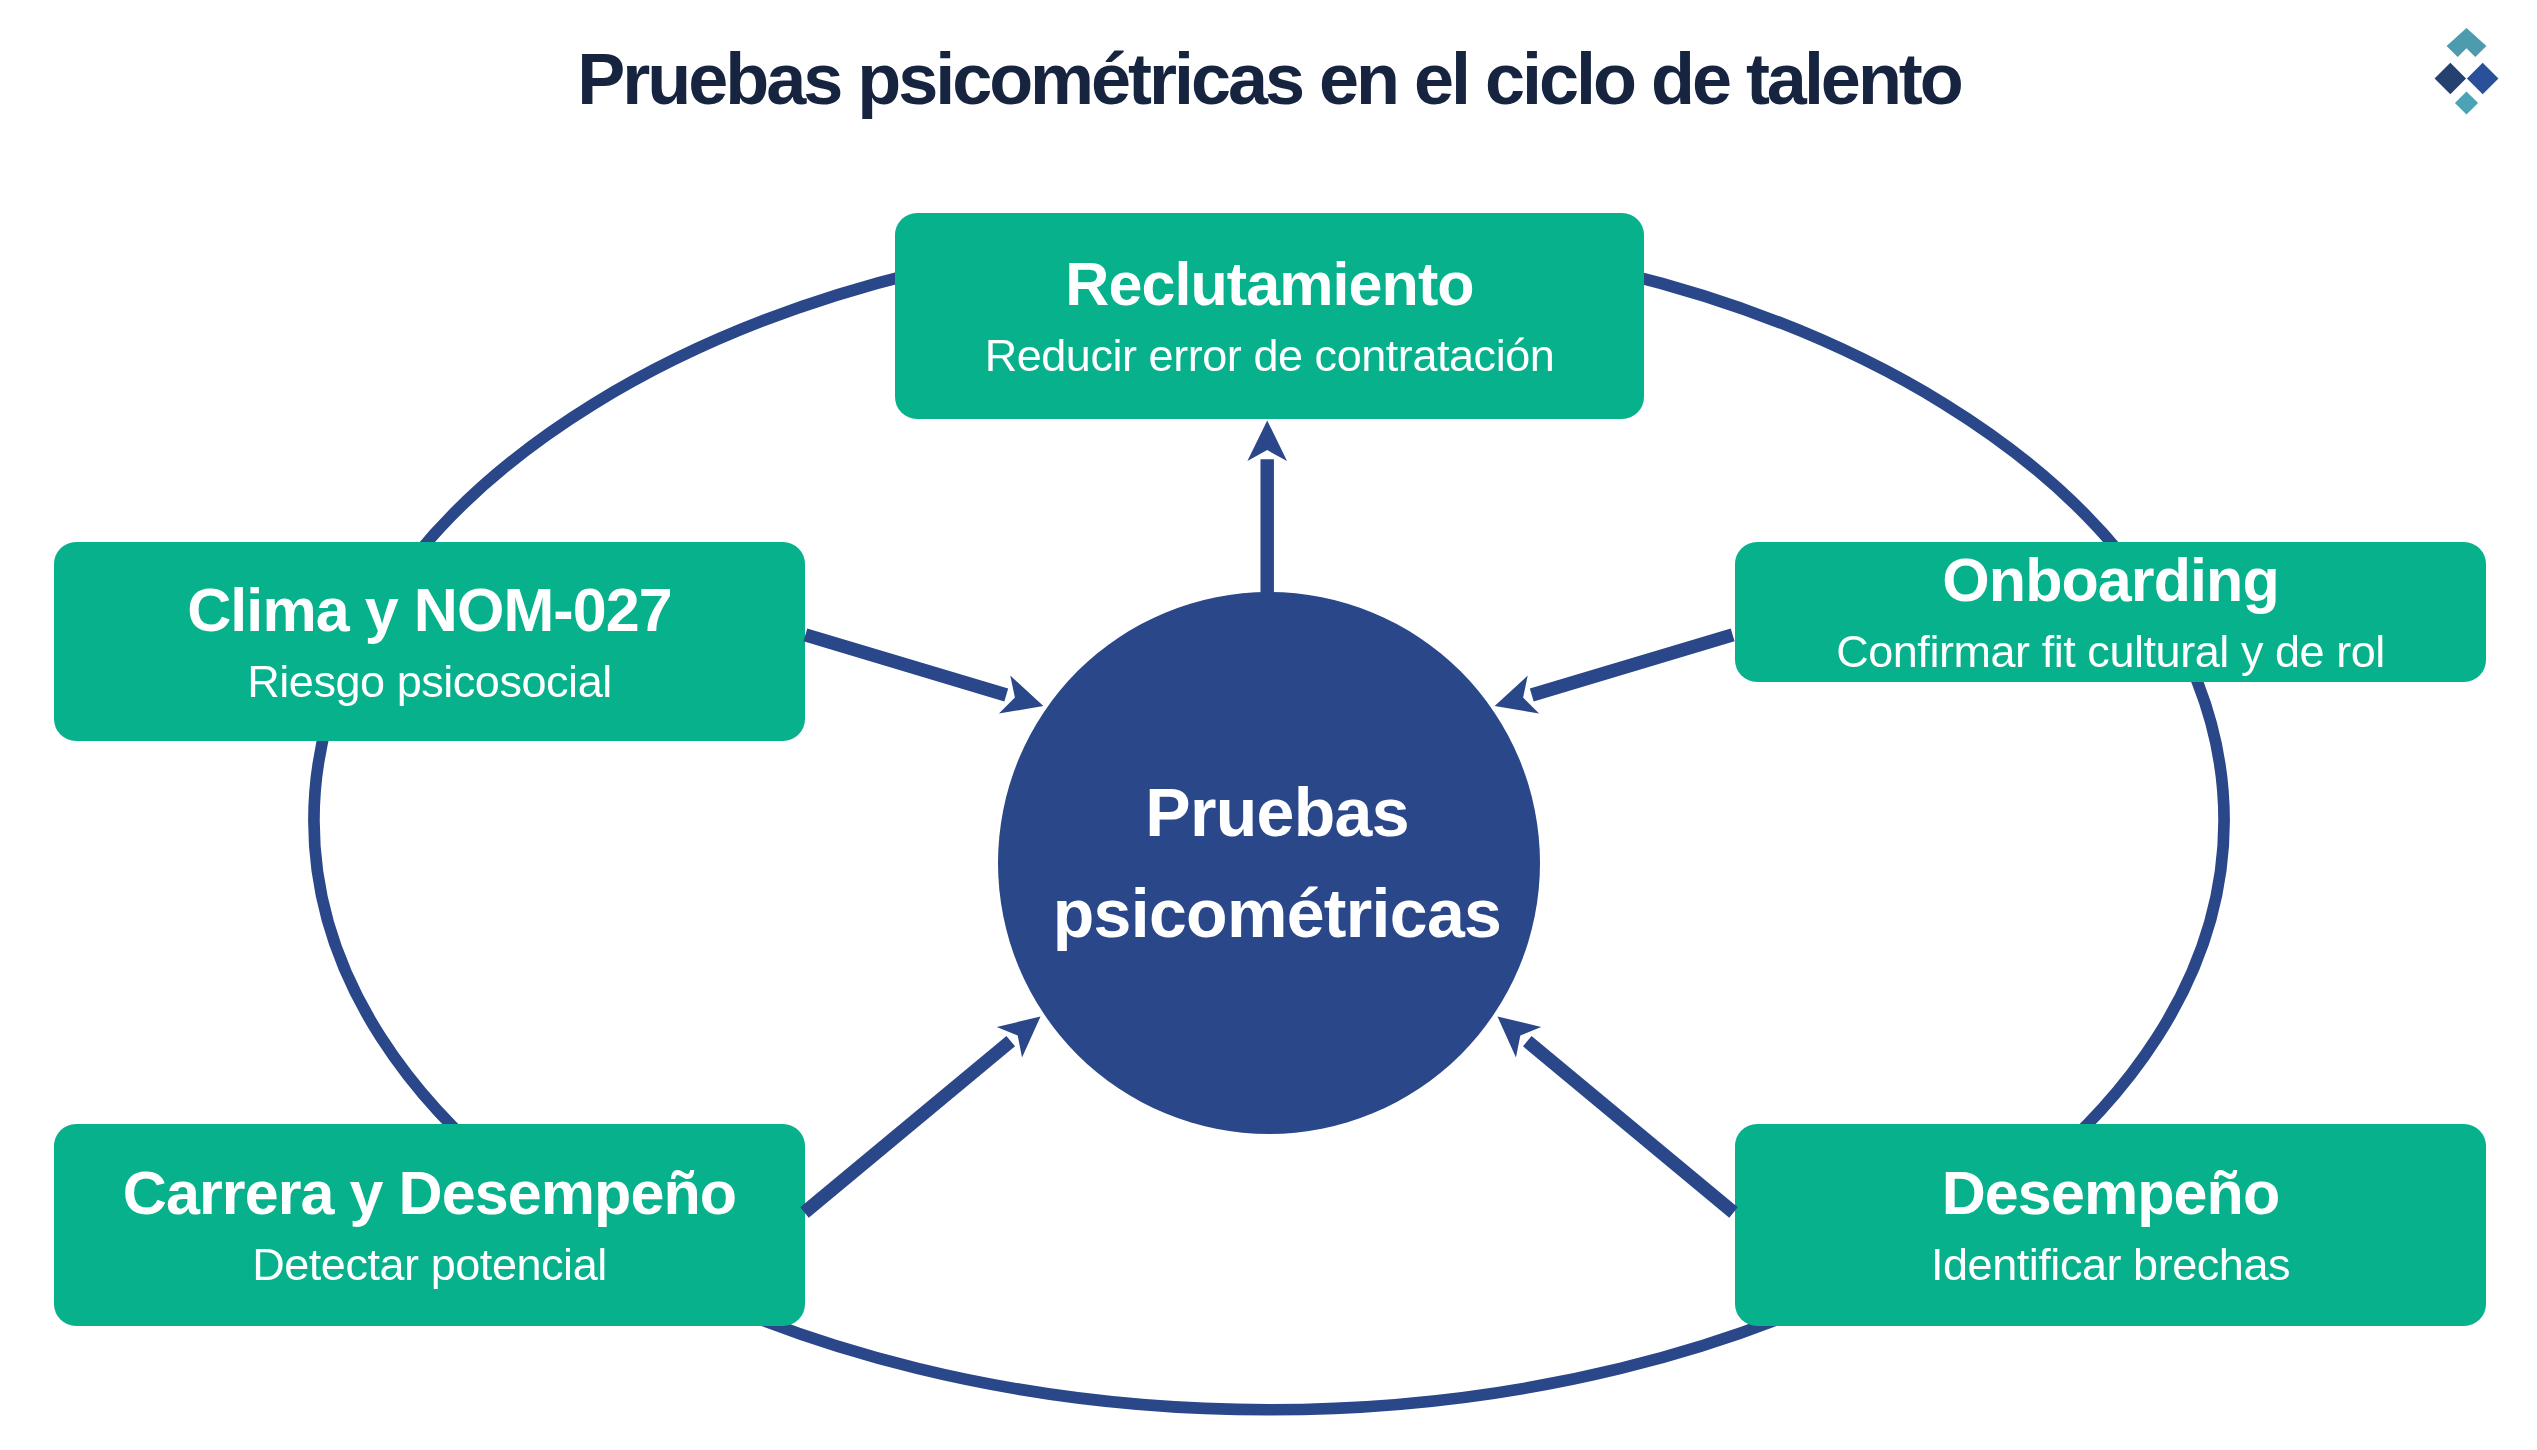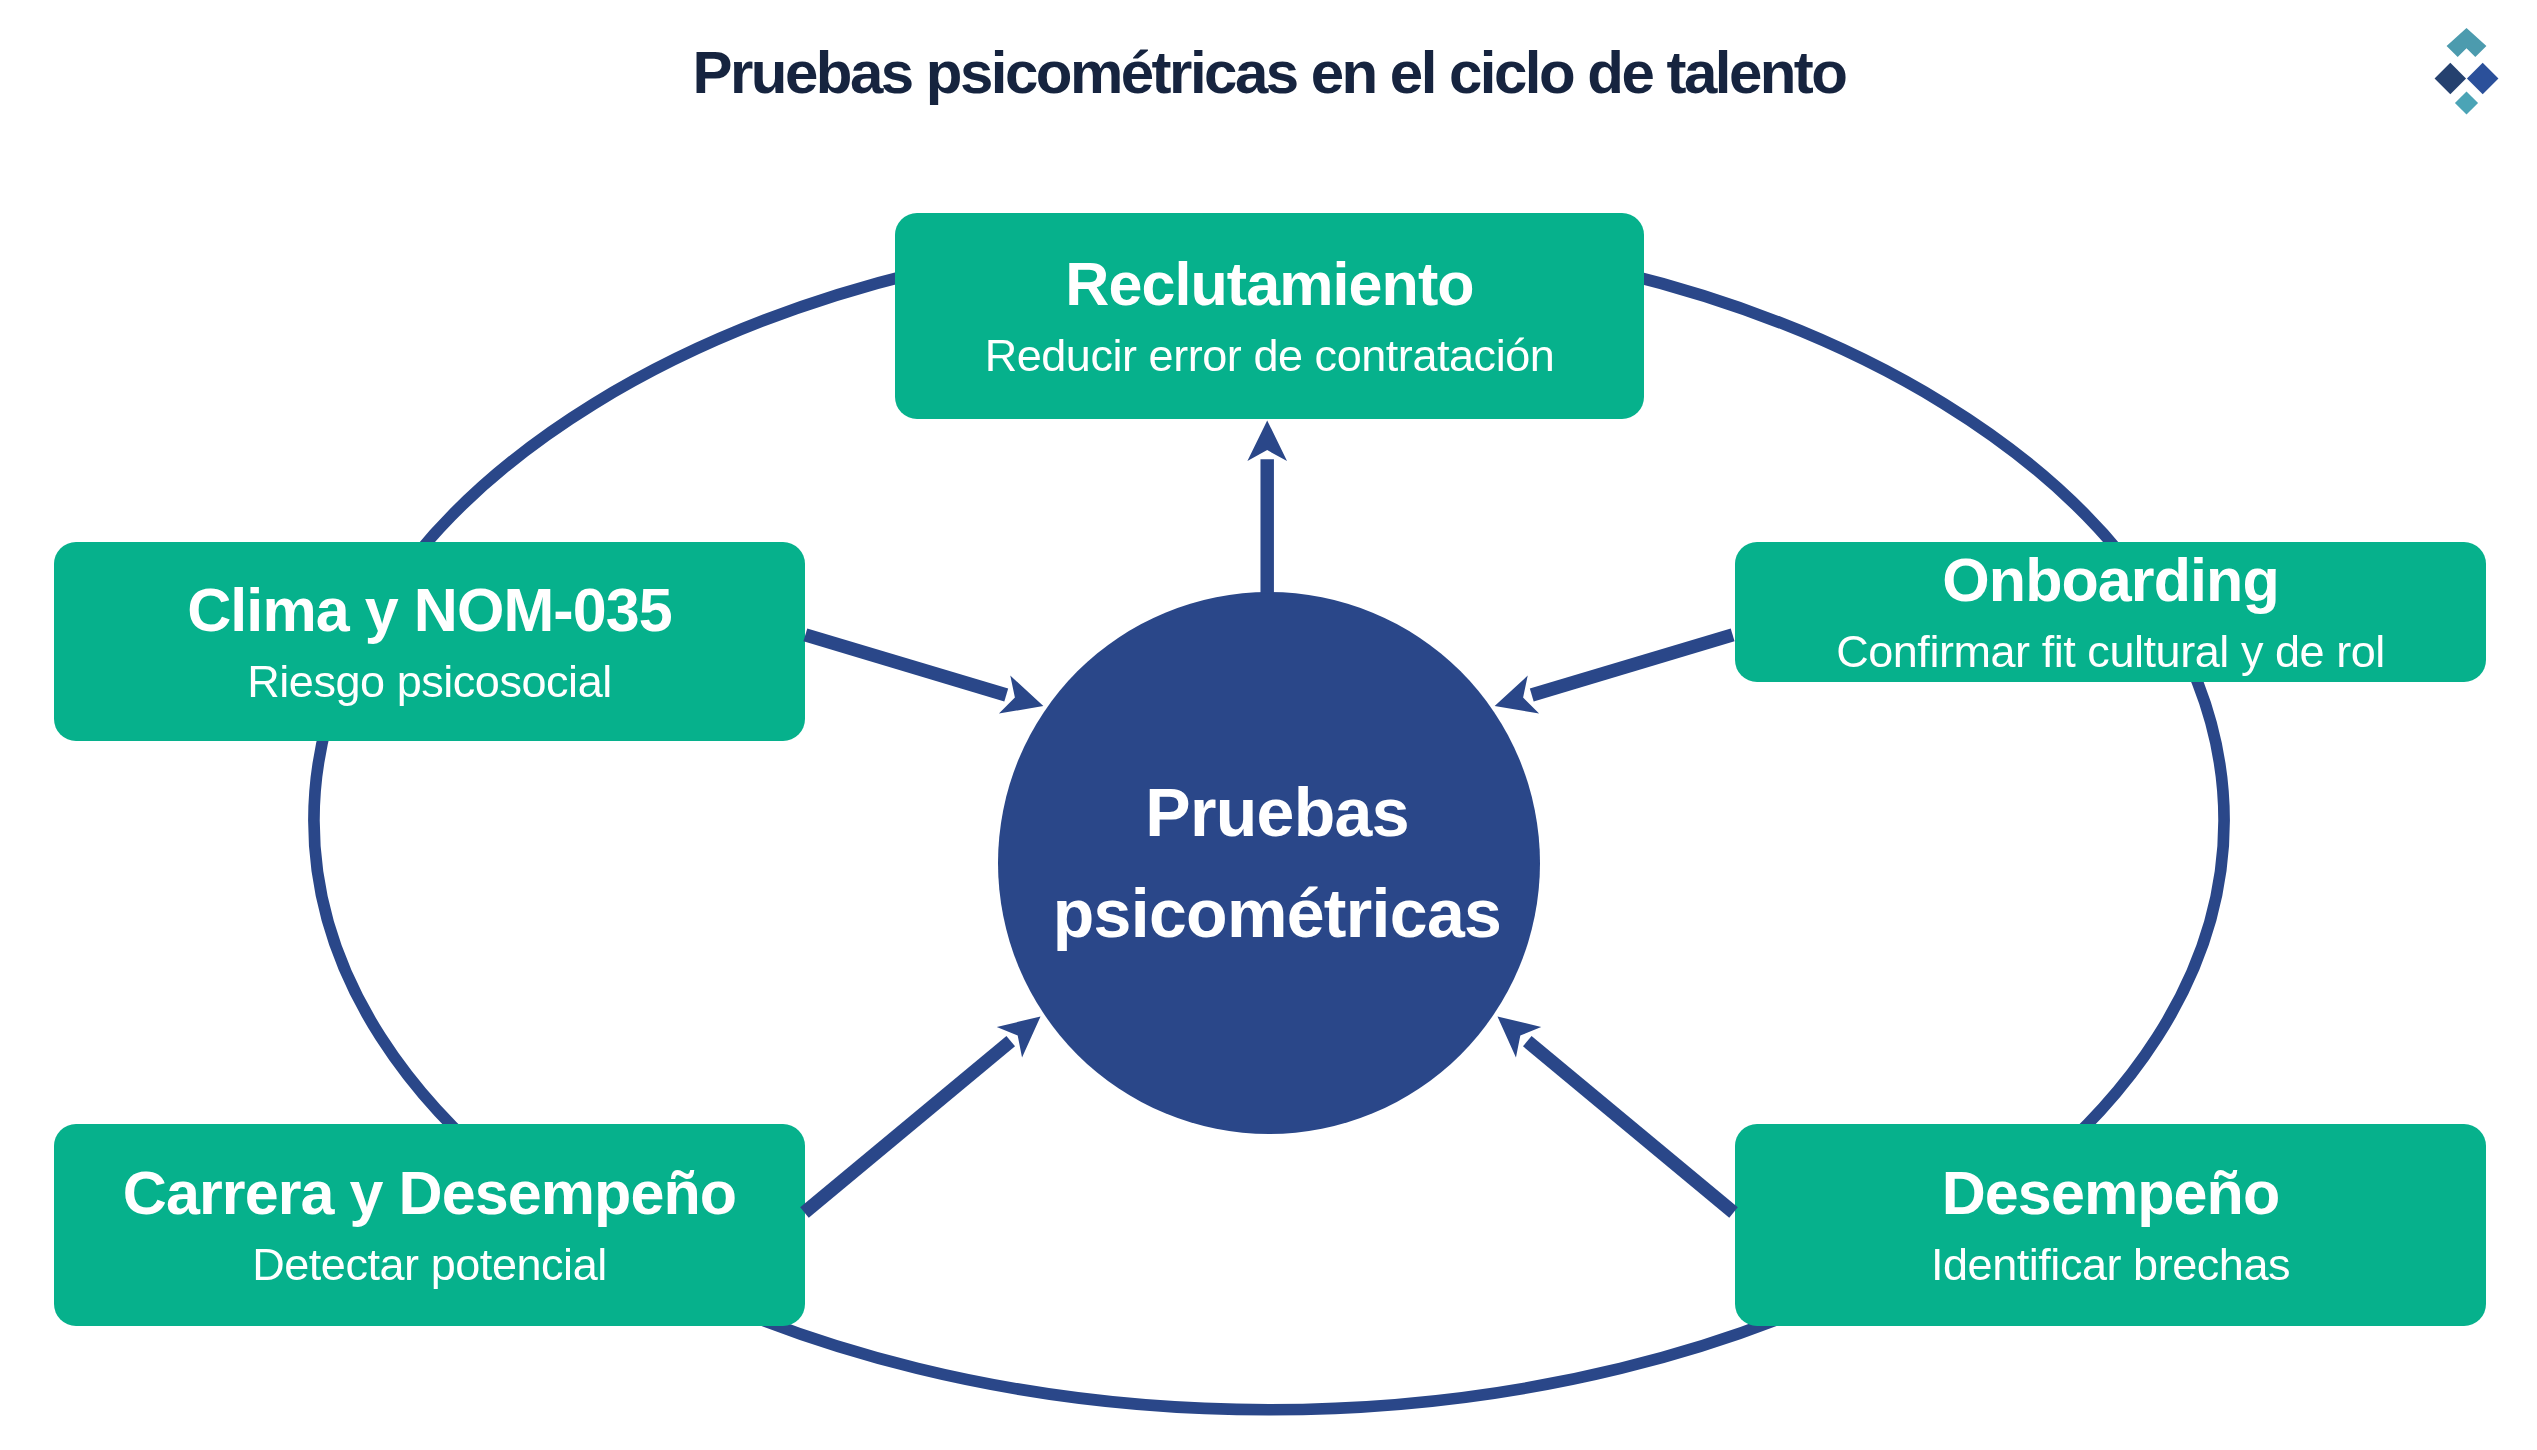--- a/index.html
+++ b/index.html
@@ -9,21 +9,21 @@
     height: 1451px;
     background: #ffffff;
     overflow: hidden;
     font-family: "Liberation Sans", sans-serif;
   }
   .title {
     position: absolute;
     left: 0; right: 0; top: 38px;
     margin: 0;
     text-align: center;
-    font-size: 60px;
+    font-size: 72px;
     font-weight: 700;
     letter-spacing: -0.042em;
     color: var(--title, #16243F);
   }
   .ring-svg, .arrows-svg {
     position: absolute;
     left: 0; top: 0;
     pointer-events: none;
   }
   .ring-svg { z-index: 0; }
@@ -108,21 +108,21 @@
   <svg class="ring-svg" width="2538" height="1451" viewBox="0 0 2830 1618">
     <ellipse class="ring" cx="1415" cy="915" rx="1065" ry="657"></ellipse>
   </svg>
 
   <div class="node node-top">
     <div class="node-title">Reclutamiento</div>
     <div class="node-sub">Reducir error de contratación</div>
   </div>
 
   <div class="node node-clima">
-    <div class="node-title">Clima y NOM-035</div>
+    <div class="node-title">Clima y NOM-027</div>
     <div class="node-sub">Riesgo psicosocial</div>
   </div>
 
   <div class="node node-onboarding">
     <div class="node-title">Onboarding</div>
     <div class="node-sub">Confirmar fit cultural y de rol</div>
   </div>
 
   <div class="node node-carrera">
     <div class="node-title">Carrera y Desempeño</div>

